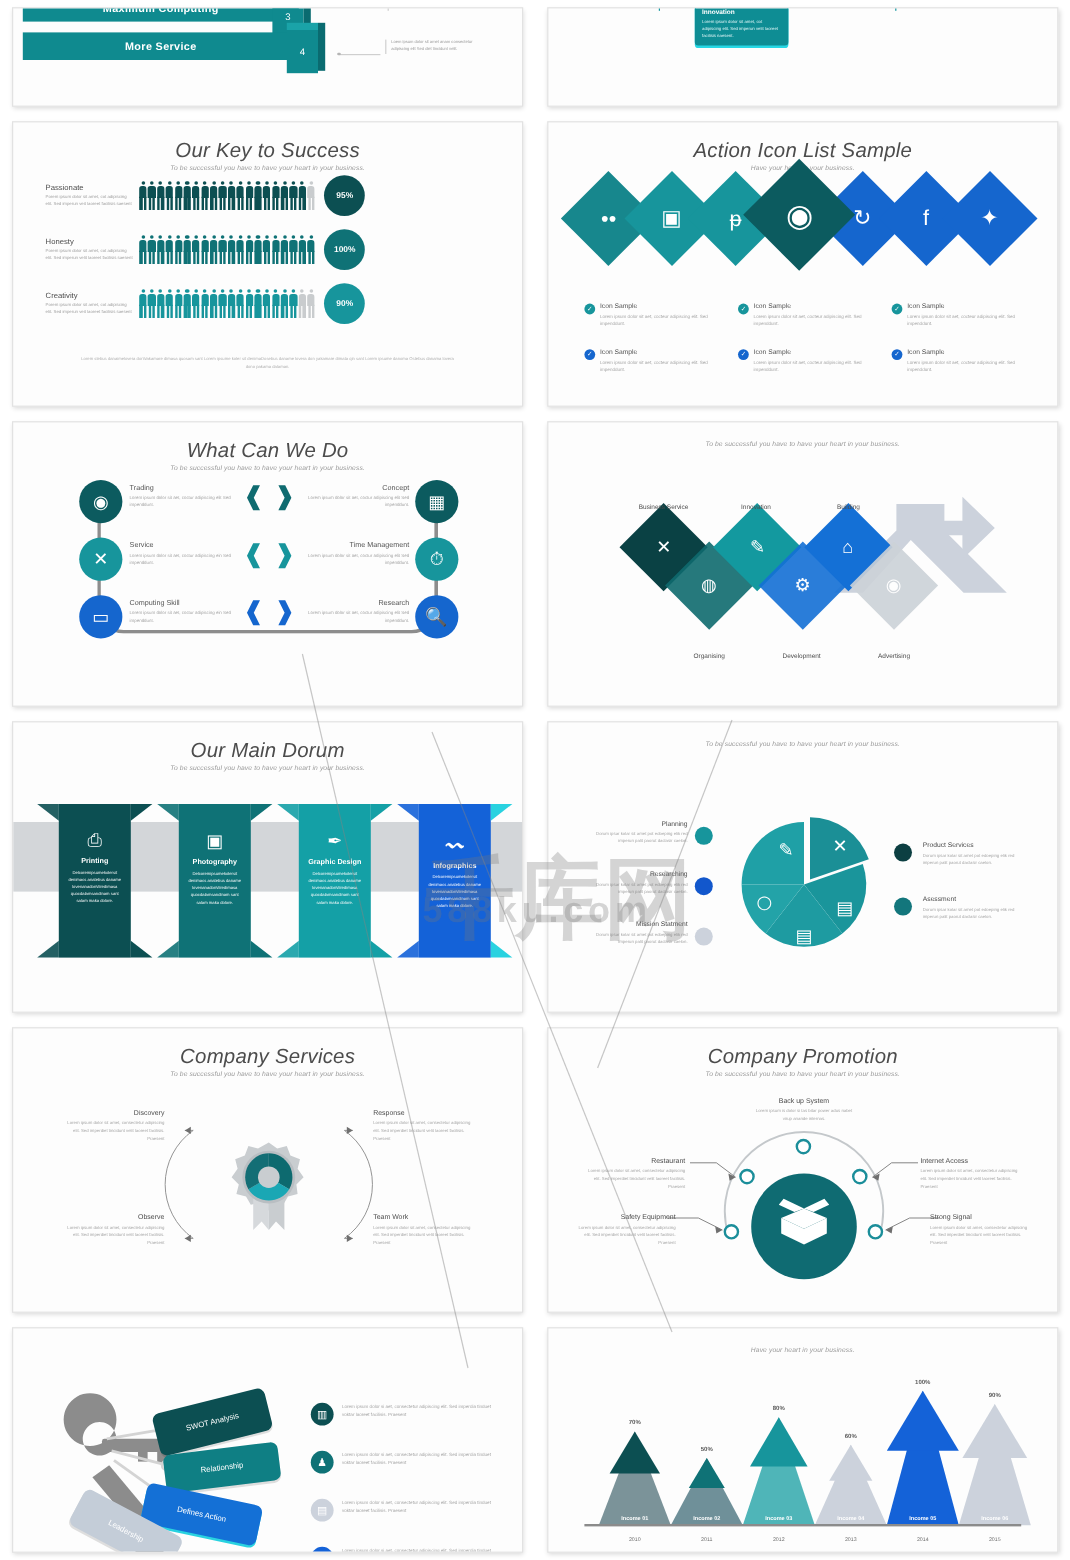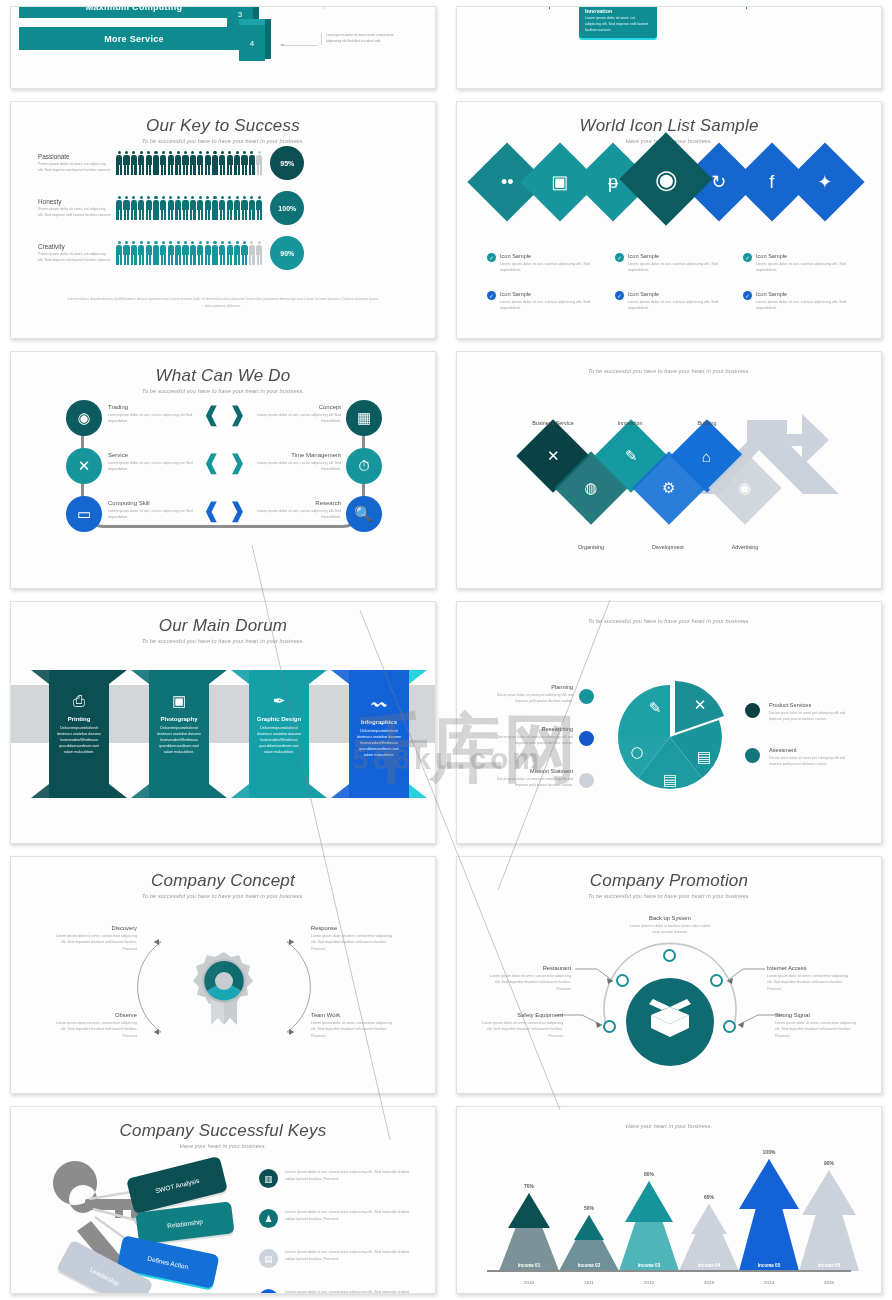--- a/index.html
+++ b/index.html
@@ -572,21 +572,21 @@
             <div class="ks-circle" style="background: rgb(23, 149, 156);">90%</div>
           </div>
         </div>
       <div class="ks-foot">Lorem stebus danaimelovera dorWakamare dimasa quosam sant Lorem ipsume koler sit denimaDosebus daname lovera don yakamare dimata qin sant Lorem ipsume danoma Ostebus danama lovera dono pakama dalaman.</div>
     </div>
   </div>
 
   <div class="slide">
     <div class="slide-inner">
       <div class="hdr">
-        <div class="s-title">World Icon List Sample</div>
+        <div class="s-title">Action Icon List Sample</div>
         <div class="s-sub">Have your heart in your business.</div>
       </div>
       <div id="wi-diamonds">
           <div class="di" style="left: 22px; top: 52px; width: 56px; height: 56px; background: rgb(23, 135, 141); z-index: 3;">
             <span>••</span>
           </div>
           <div class="di" style="left: 75px; top: 52px; width: 56px; height: 56px; background: rgb(23, 149, 156); z-index: 3;">
             <span>▣</span>
           </div>
           <div class="di" style="left: 128px; top: 52px; width: 56px; height: 56px; background: rgb(23, 149, 156); z-index: 3;">
@@ -841,21 +841,21 @@
             <h5>Asessment</h5>
             <p>Dorum ipsar kolar sit amet pot edoeping elik red imperun palit paorut daclasir caelon.</p>
           </div>
         </div>
     </div>
   </div>
 
   <div class="slide">
     <div class="slide-inner">
       <div class="hdr">
-        <div class="s-title">Company Concept</div>
+        <div class="s-title">Company Services</div>
         <div class="s-sub">To be successful you have to have your heart in your business.</div>
       </div>
       <svg width="426" height="240" style="position:absolute;top:0;left:0">
         <path d="M150,85 A55,55 0 0,0 150,175" stroke="#8f8f8f" stroke-width="0.8" fill="none"></path>
         <path d="M276,85 A55,55 0 0,1 276,175" stroke="#8f8f8f" stroke-width="0.8" fill="none"></path>
         <line x1="150" y1="85" x2="143" y2="85" stroke="#8f8f8f" stroke-width="0.8"></line>
         <line x1="150" y1="175" x2="143" y2="175" stroke="#8f8f8f" stroke-width="0.8"></line>
         <line x1="276" y1="85" x2="283" y2="85" stroke="#8f8f8f" stroke-width="0.8"></line>
         <line x1="276" y1="175" x2="283" y2="175" stroke="#8f8f8f" stroke-width="0.8"></line>
         <polygon points="143,85 148,82 148,88" fill="#6f6f6f"></polygon>
@@ -946,24 +946,20 @@
           <div class="cf-txt" style="left: 318px; top: 155px; text-align: left; width: 84px;">
             <h5>Strong Signal</h5>
             <p>Lorem ipsum dolor sit amet, consectetur adipiscing elit. Sed imperdiet tincidunt velit laoreet facilisis. Praesent</p>
           </div>
         </div>
     </div>
   </div>
 
   <div class="slide">
     <div class="slide-inner">
-      <div class="hdr">
-        <div class="s-title">Company Successful Keys</div>
-        <div class="s-sub">Have your heart in your business.</div>
-      </div>
       <svg width="426" height="200" style="position:absolute;top:44px;left:0">
         <g fill="#8c8c8c">
           <path d="M64,54 a22,22 0 1,1 0.1,0 M72,62 a14,14 0 1,0 -0.1,0"></path>
           <rect x="74" y="48" width="56" height="11" rx="2"></rect>
           <rect x="120" y="59" width="9" height="9"></rect>
           <rect x="104" y="59" width="8" height="8"></rect>
           <path d="M80,70 l40,48 l-14,10 l-40,-48 Z"></path>
           <path d="M108,122 l26,30 l-16,10 l-24,-30 Z"></path>
         </g>
         <g stroke="#d4d4d4" stroke-width="2.4" fill="none">

